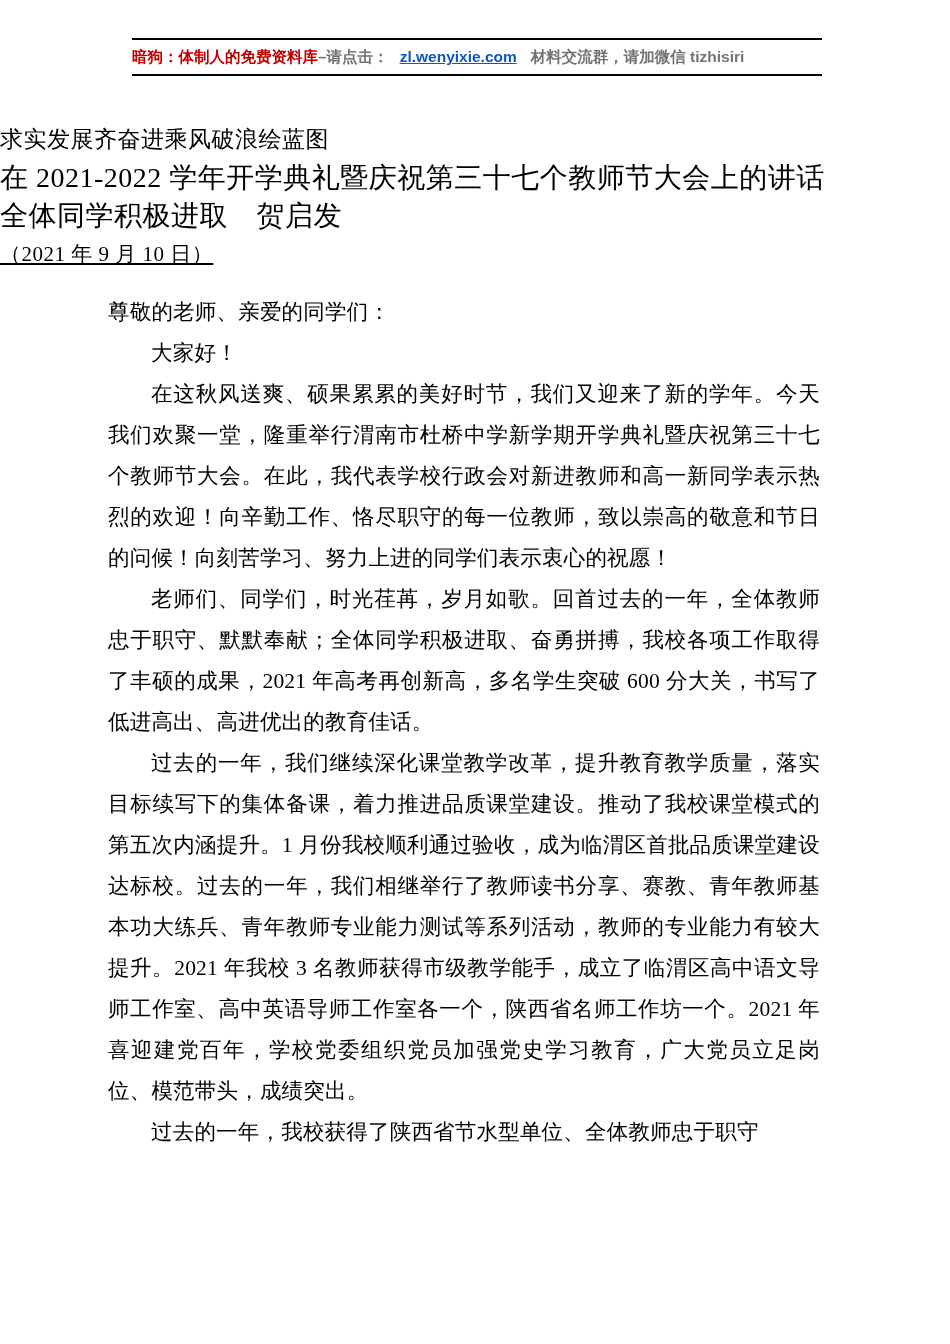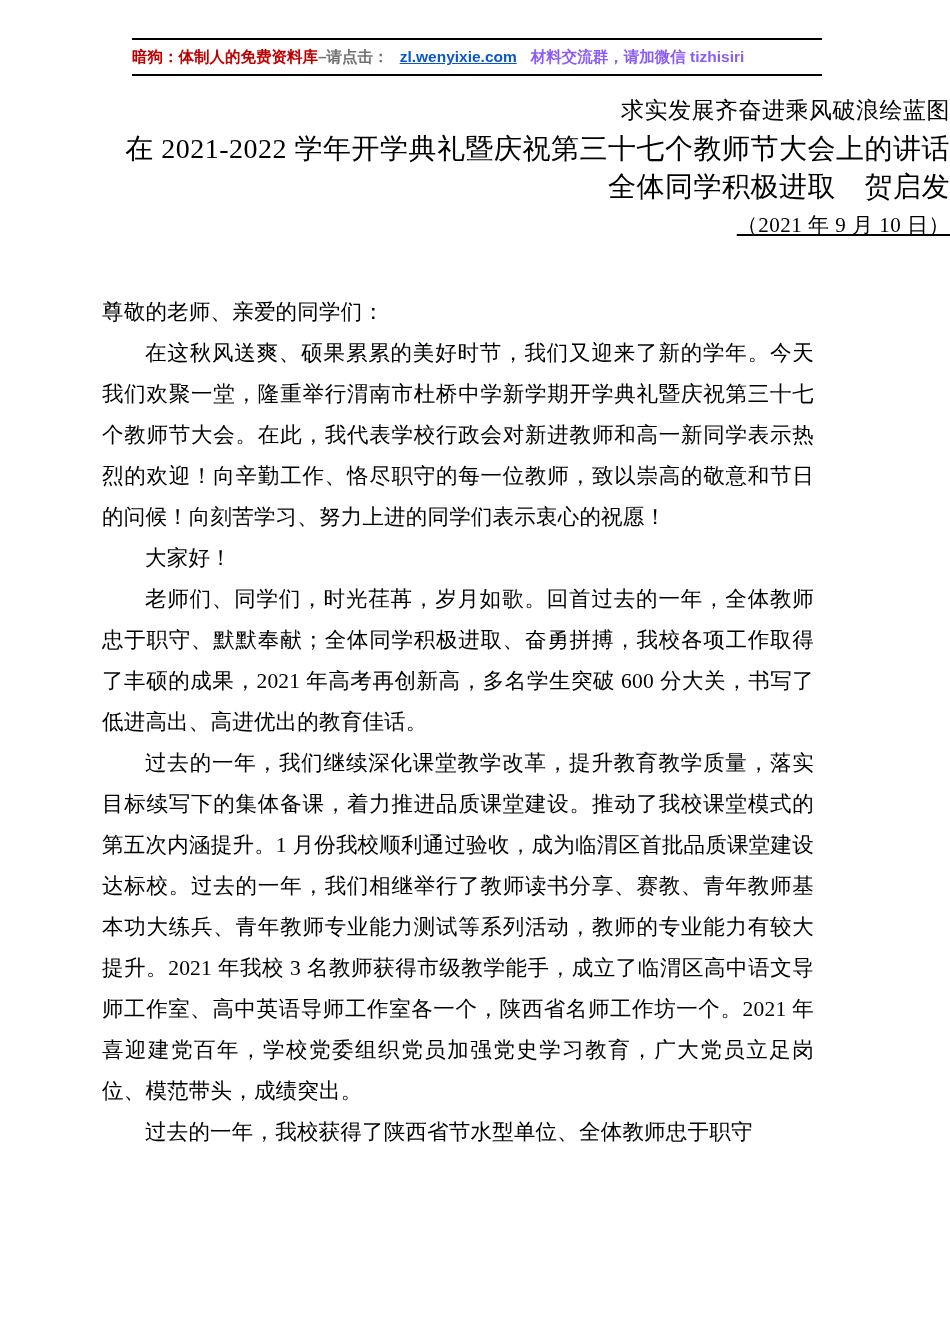--- a/index.html
+++ b/index.html
@@ -47,51 +47,51 @@
     color: #737373;
     font-weight: bold;
   }
   .banner-link {
     color: #0b57c7;
     font-weight: bold;
     text-decoration: underline;
     margin-left: 11px;
   }
   .banner-tail {
-    color: #8b5cf6;
+    color: #737373;
     font-weight: bold;
     margin-left: 14px;
   }
 
   
   .title-block {
     position: absolute;
     left: 0;
-    top: 92px;
+    top: 121px;
     width: 950px;
-    text-align: right;
+    text-align: left;
   }
   .title-line {
     font-size: 23px;
     letter-spacing: 0.5px;
     line-height: 38px;
     white-space: nowrap;
   }
   .title-line.sub {
     font-size: 28px;
   }
   .title-line.date {
     font-size: 21px;
     text-decoration: underline;
   }
 
   
   .body-text {
     position: absolute;
-    left: 102px;
+    left: 108px;
     top: 292px;
     width: 712px;
   }
   .para {
     font-size: 21.5px;
     line-height: 41px;
     text-align: justify;
     text-justify: inter-ideograph;
     margin: 0;
     letter-spacing: 0.2px;
@@ -114,20 +114,20 @@
 
   <div class="title-block">
     <div class="title-line">求实发展齐奋进乘风破浪绘蓝图</div>
     <div class="title-line sub">在 2021-2022 学年开学典礼暨庆祝第三十七个教师节大会上的讲话</div>
     <div class="title-line sub">全体同学积极进取　贺启发</div>
     <div class="title-line date">（2021 年 9 月 10 日）</div>
   </div>
 
   <div class="body-text">
     <p class="para">尊敬的老师、亲爱的同学们：</p>
+    <p class="para indent">大家好！</p>
     <p class="para indent">在这秋风送爽、硕果累累的美好时节，我们又迎来了新的学年。今天我们欢聚一堂，隆重举行渭南市杜桥中学新学期开学典礼暨庆祝第三十七个教师节大会。在此，我代表学校行政会对新进教师和高一新同学表示热烈的欢迎！向辛勤工作、恪尽职守的每一位教师，致以崇高的敬意和节日的问候！向刻苦学习、努力上进的同学们表示衷心的祝愿！</p>
-    <p class="para indent">大家好！</p>
     <p class="para indent">老师们、同学们，时光荏苒，岁月如歌。回首过去的一年，全体教师忠于职守、默默奉献；全体同学积极进取、奋勇拼搏，我校各项工作取得了丰硕的成果，2021 年高考再创新高，多名学生突破 600 分大关，书写了低进高出、高进优出的教育佳话。</p>
     <p class="para indent">过去的一年，我们继续深化课堂教学改革，提升教育教学质量，落实目标续写下的集体备课，着力推进品质课堂建设。推动了我校课堂模式的第五次内涵提升。1 月份我校顺利通过验收，成为临渭区首批品质课堂建设达标校。过去的一年，我们相继举行了教师读书分享、赛教、青年教师基本功大练兵、青年教师专业能力测试等系列活动，教师的专业能力有较大提升。2021 年我校 3 名教师获得市级教学能手，成立了临渭区高中语文导师工作室、高中英语导师工作室各一个，陕西省名师工作坊一个。2021 年喜迎建党百年，学校党委组织党员加强党史学习教育，广大党员立足岗位、模范带头，成绩突出。</p>
     <p class="para indent">过去的一年，我校获得了陕西省节水型单位、全体教师忠于职守</p>
   </div>
 
 </div>
 
 </body></html>

